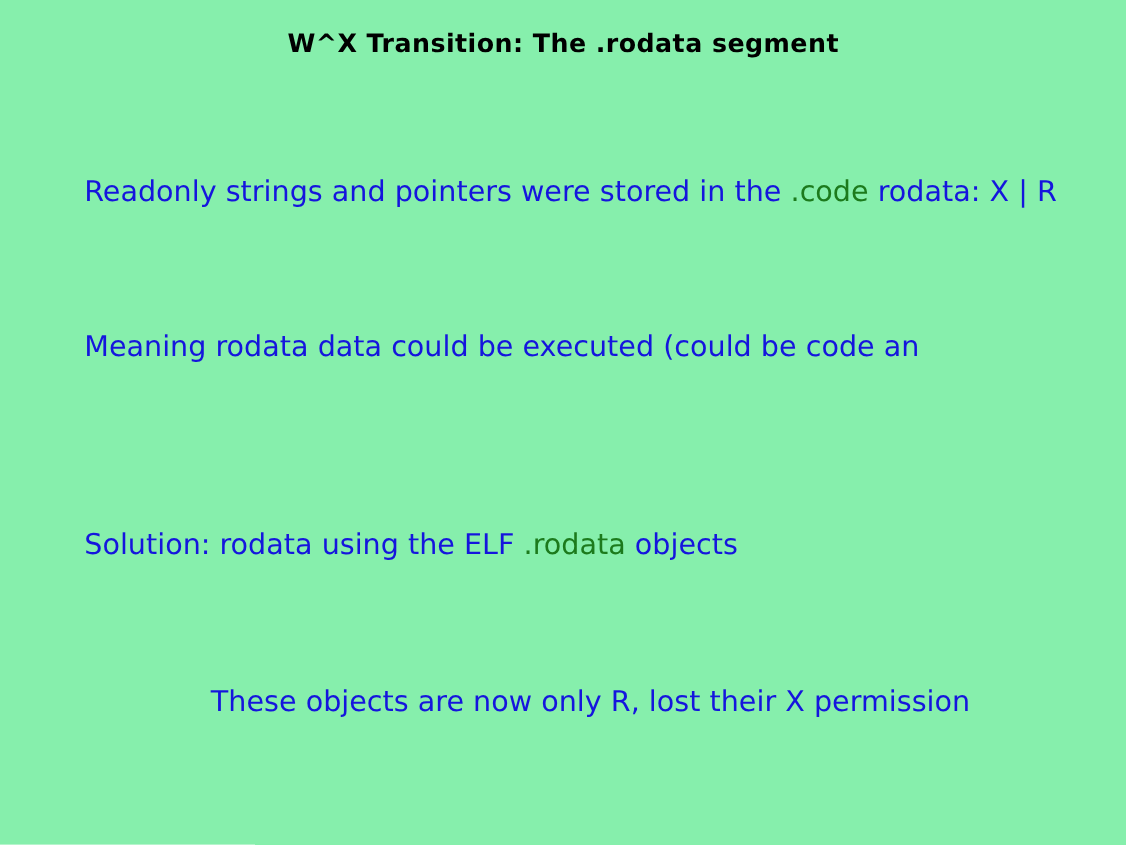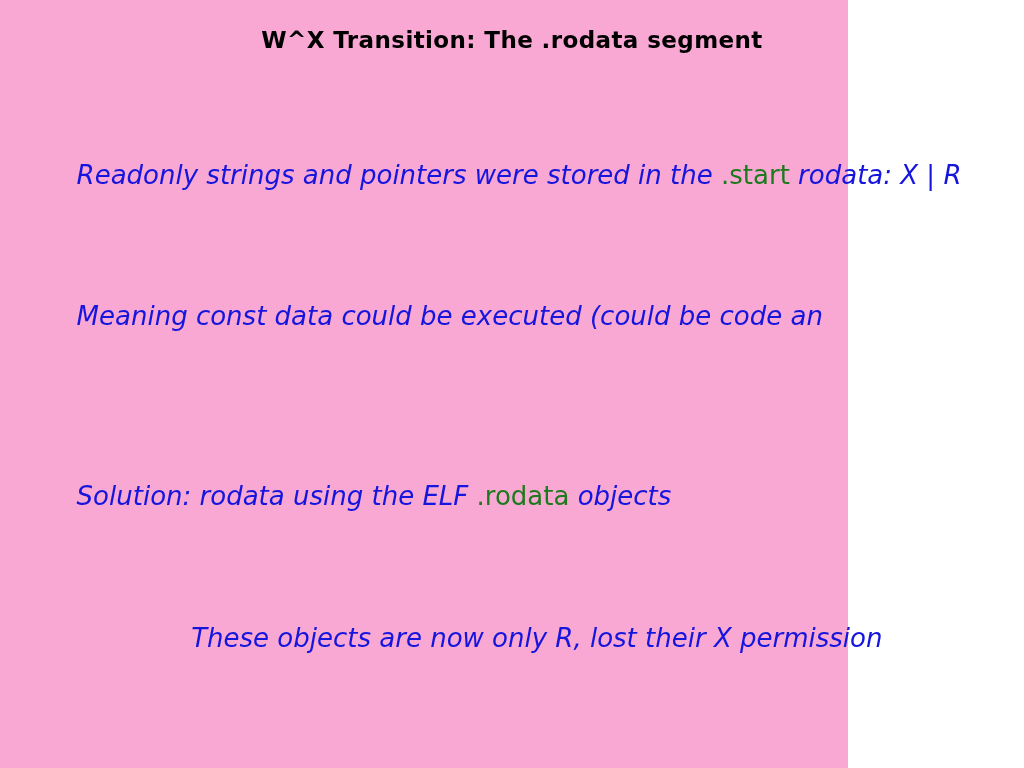--- a/index.html
+++ b/index.html
@@ -10,23 +10,23 @@
   body {
     width: 1024px;
     height: 768px;
     overflow: hidden;
     font-family: "DejaVu Sans", sans-serif;
     -webkit-font-smoothing: antialiased;
   }
 
   #slide {
     position: relative;
-    width: 848px;
+    width: 1024px;
     height: 768px;
-    background: #f9a8d4;
+    background: #86efac;
   }
 
   
   #slide-title {
     position: absolute;
     left: 0;
     top: 27px;
     width: 1024px;
     text-align: center;
     font-family: "DejaVu Sans", sans-serif;
@@ -53,38 +53,38 @@
     white-space: pre-wrap;
     margin: 0;
   }
 
   .para.p1 { margin-bottom: 27px; }
   .para.p2 { margin-bottom: 28px; }
   .para.p3 { margin-bottom: 28px; }
   .para.p4 { margin-bottom: 30px; text-align: center; }
   .para.p5 { margin-bottom: 0; }
 
-  .seg-blue  { color: #1515dd; font-style: italic; }
+  .seg-blue  { color: #1515dd; }
   .seg-green { color: #1c7a1c; }
 </style>
 </head>
 <body>
 
 <div id="slide">
 
   <div id="slide-title">W^X Transition: The .rodata segment</div>
 
   <div id="body-block">
 
     <p class="para p1">
-      <span class="seg-blue">Readonly strings and pointers were stored in the </span><span class="seg-green">.start</span><span class="seg-blue"> rodata: X | R</span>
+      <span class="seg-blue">Readonly strings and pointers were stored in the </span><span class="seg-green">.code</span><span class="seg-blue"> rodata: X | R</span>
     </p>
 
     <p class="para p2">
-      <span class="seg-blue">Meaning const data could be executed (could be code an</span><br>
+      <span class="seg-blue">Meaning rodata data could be executed (could be code an</span><br>
     </p>
 
     <p class="para p3">
       <span class="seg-blue">Solution: rodata using the ELF </span><span class="seg-green">.rodata</span><span class="seg-blue"> objects</span>
     </p>
 
     <p class="para p4">
       <span class="seg-blue">These objects are now only R, lost their X permission</span>
     </p>
 

